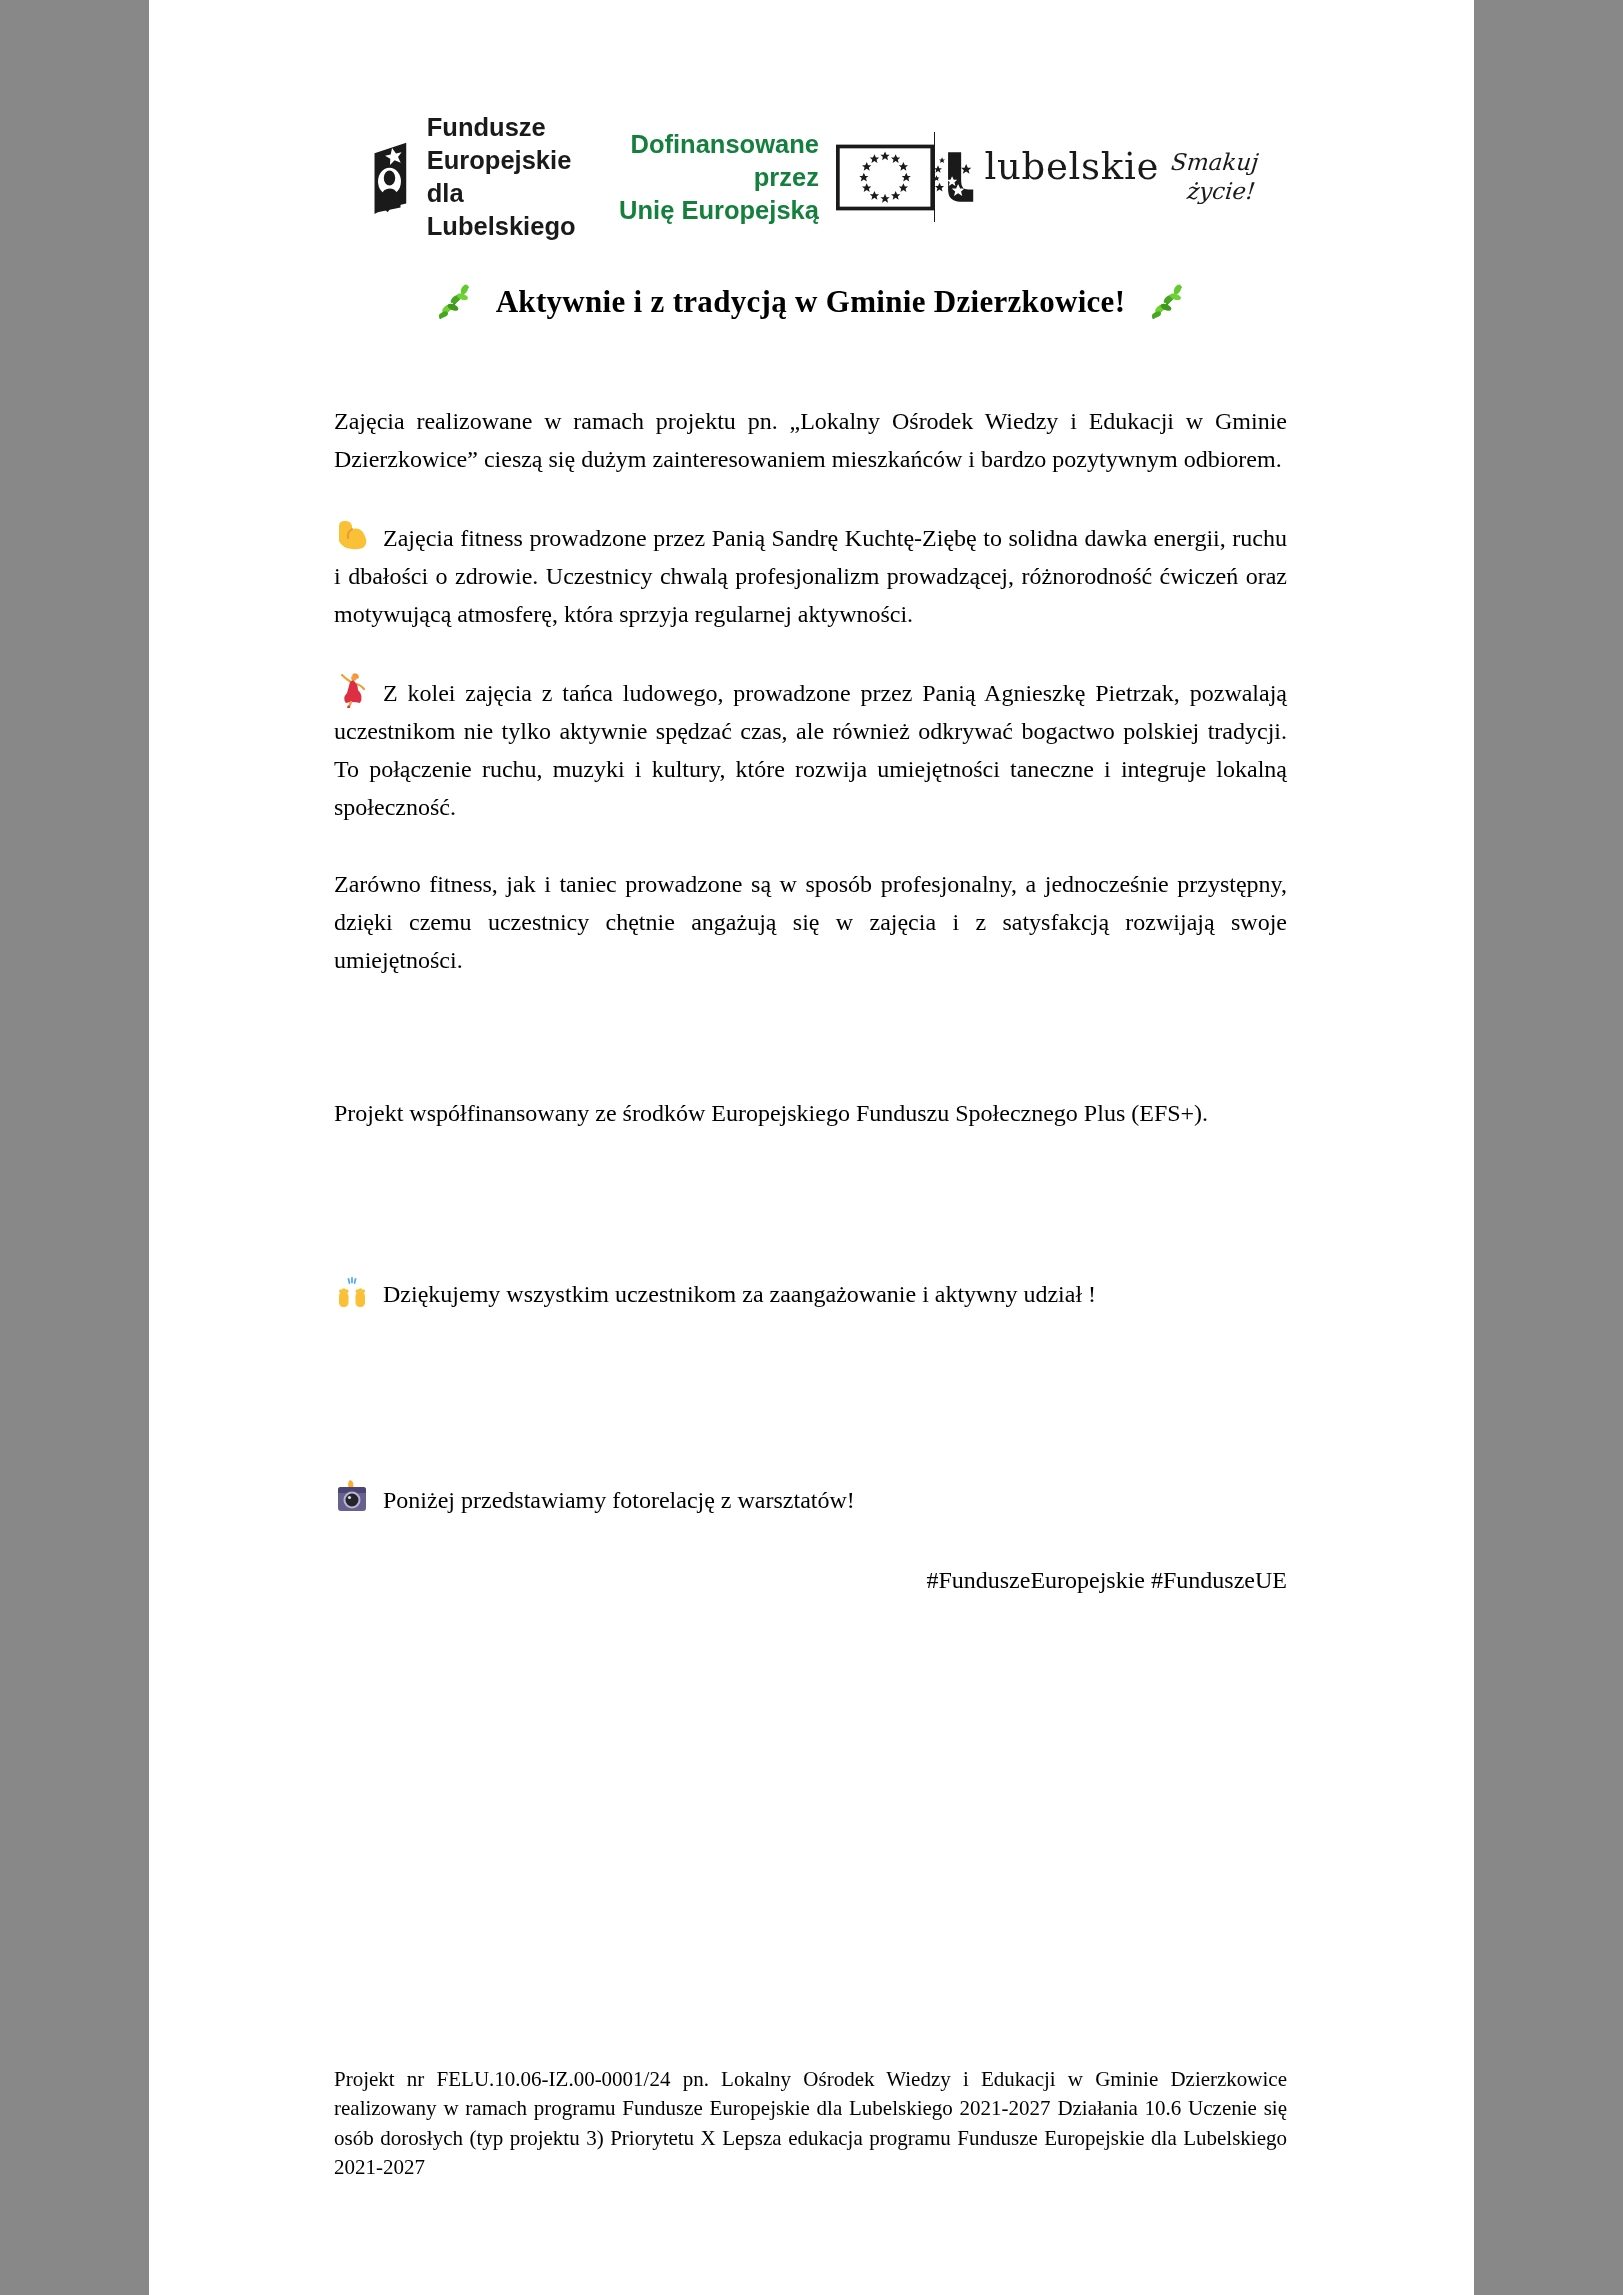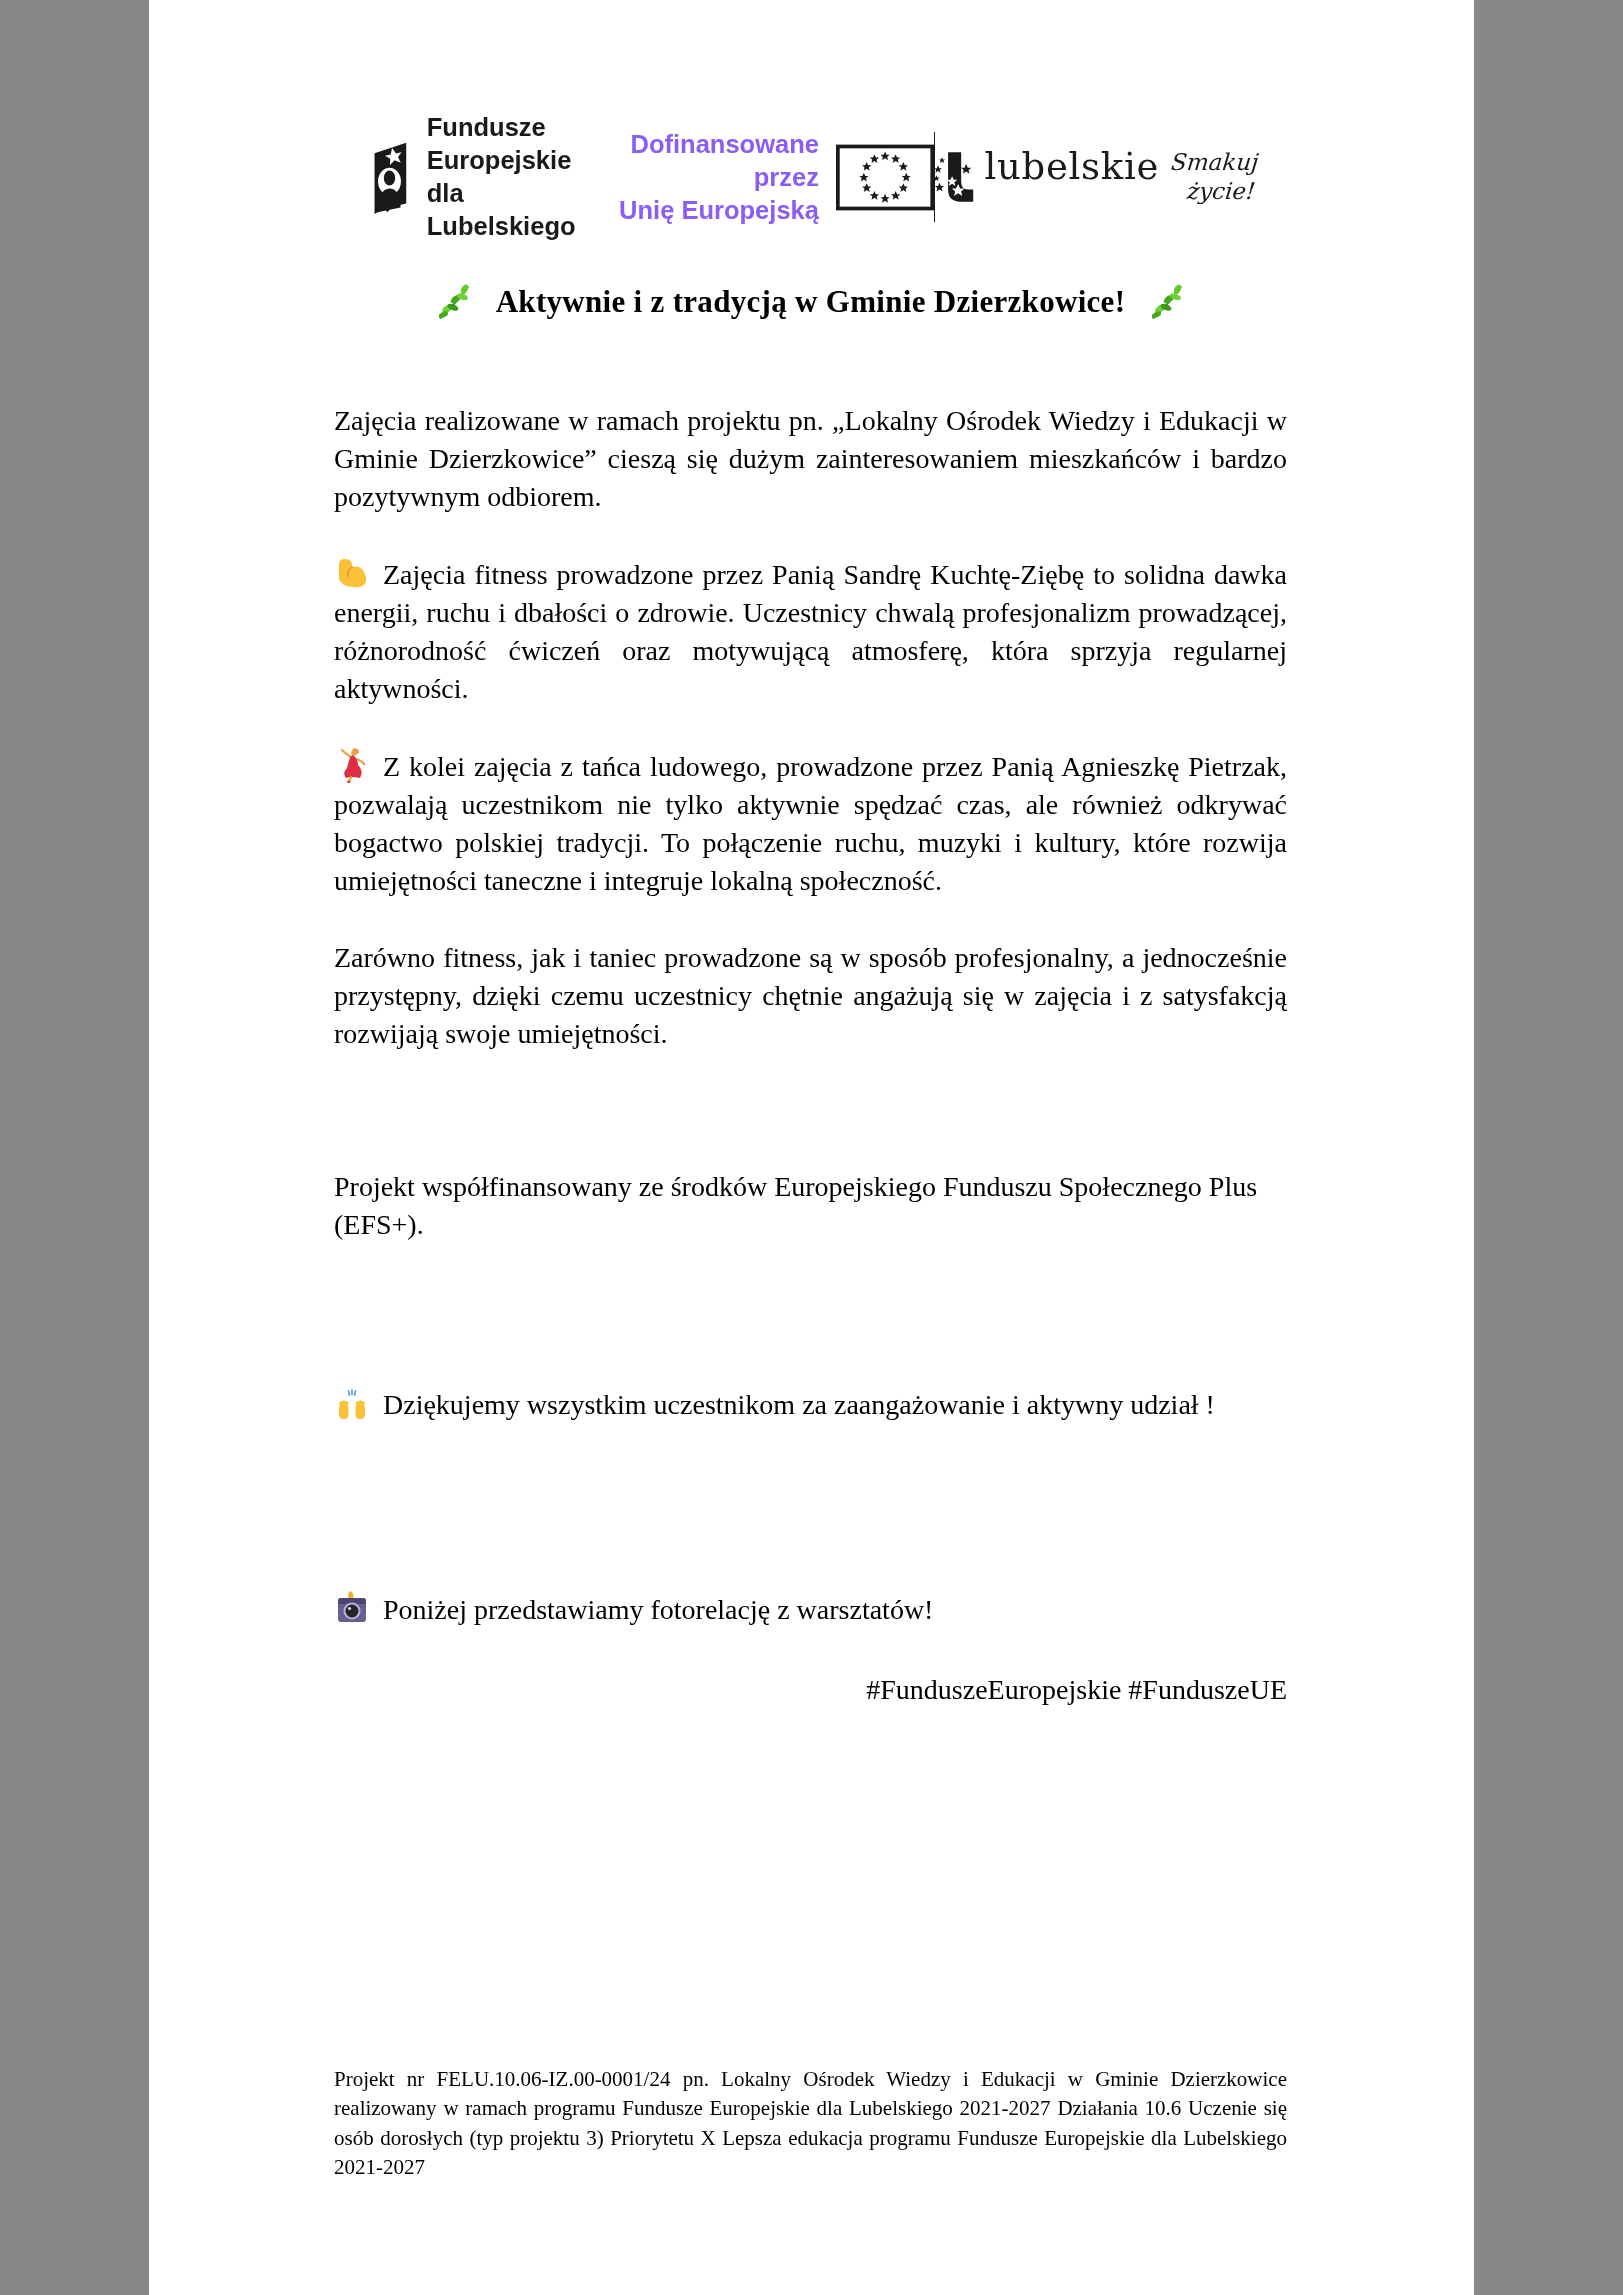--- a/index.html
+++ b/index.html
@@ -27,21 +27,21 @@
   .logo-fe { display: flex; align-items: center; }
   .fe-text { margin-left: 17px; display: flex; flex-direction: column; }
   .fe-text span {
     font-family: "Liberation Sans", sans-serif;
     font-weight: bold; font-size: 25.5px; line-height: 33px; color: #1a1a1a;
   }
   .logo-eu { display: flex; align-items: center; }
   .eu-text { margin-right: 17px; display: flex; flex-direction: column; align-items: flex-end; }
   .eu-text span {
     font-family: "Liberation Sans", sans-serif;
-    font-weight: bold; font-size: 25.5px; line-height: 33px; color: #8b5cf6; text-align: right;
+    font-weight: bold; font-size: 25.5px; line-height: 33px; color: #15803d; text-align: right;
   }
   .vdivider { width: 2px; height: 90px; background: #1a1a1a; }
   .logo-lub { display: flex; align-items: flex-start; }
   .lub-text { margin-left: 3.9px; margin-top: 17px; display: flex; flex-direction: row; }
   .lub-name {
     font-family: "DejaVu Serif", serif;
     font-size: 37px; line-height: 38px; color: #1a1a1a; letter-spacing: 0.7px;
   }
   .lub-tagline {
     font-family: "DejaVu Serif", serif; font-style: italic;
@@ -54,21 +54,21 @@
     margin: 34px 0 0 0;
     text-align: center;
     font-size: 31px; font-weight: bold; line-height: 42px;
     letter-spacing: 0.3px;
   }
   .title .t-text { margin: 0 14.4px; vertical-align: middle; }
   .title svg { vertical-align: middle; }
 
   
   p.body {
-    font-size: 28px; line-height: 38px;
+    font-size: 24px; line-height: 38px;
     margin: 0 0 39px 0;
     text-align: justify;
   }
   p.intro { margin-top: 79px; }
   .emoji { display: inline-block; margin-right: 13px; }
   .emoji svg { width: 36px; height: 36px; vertical-align: -7.2px; }
   p.cofinance { margin-top: 115px; text-align: left; }
   p.thanks { margin-top: 141px; text-align: left; }
   p.photos { margin-top: 167px; text-align: left; }
   p.hashtags { margin-top: 42px; text-align: right; }

